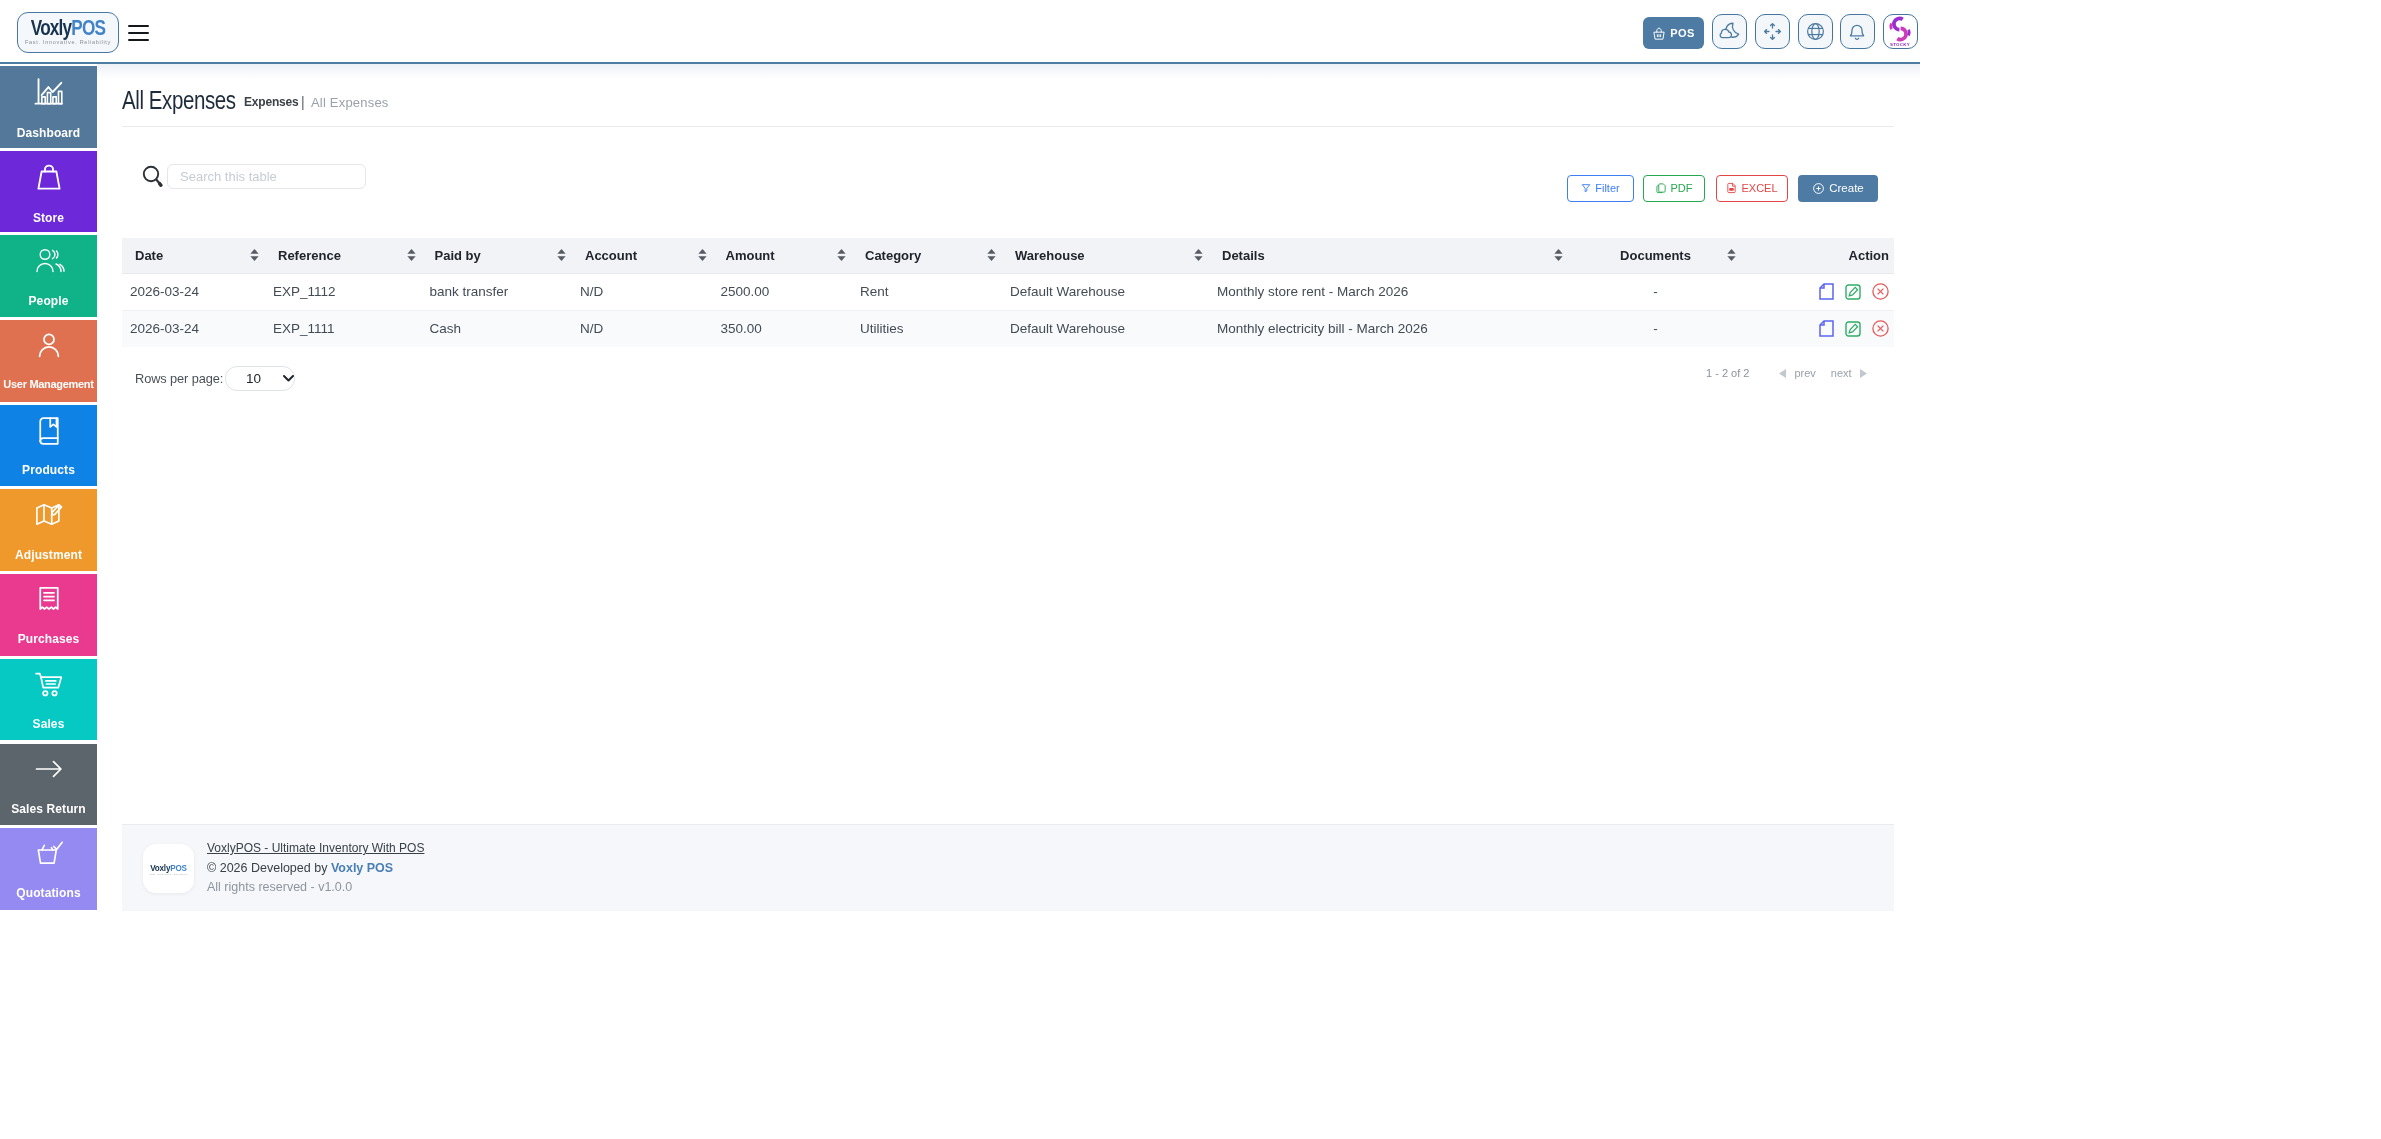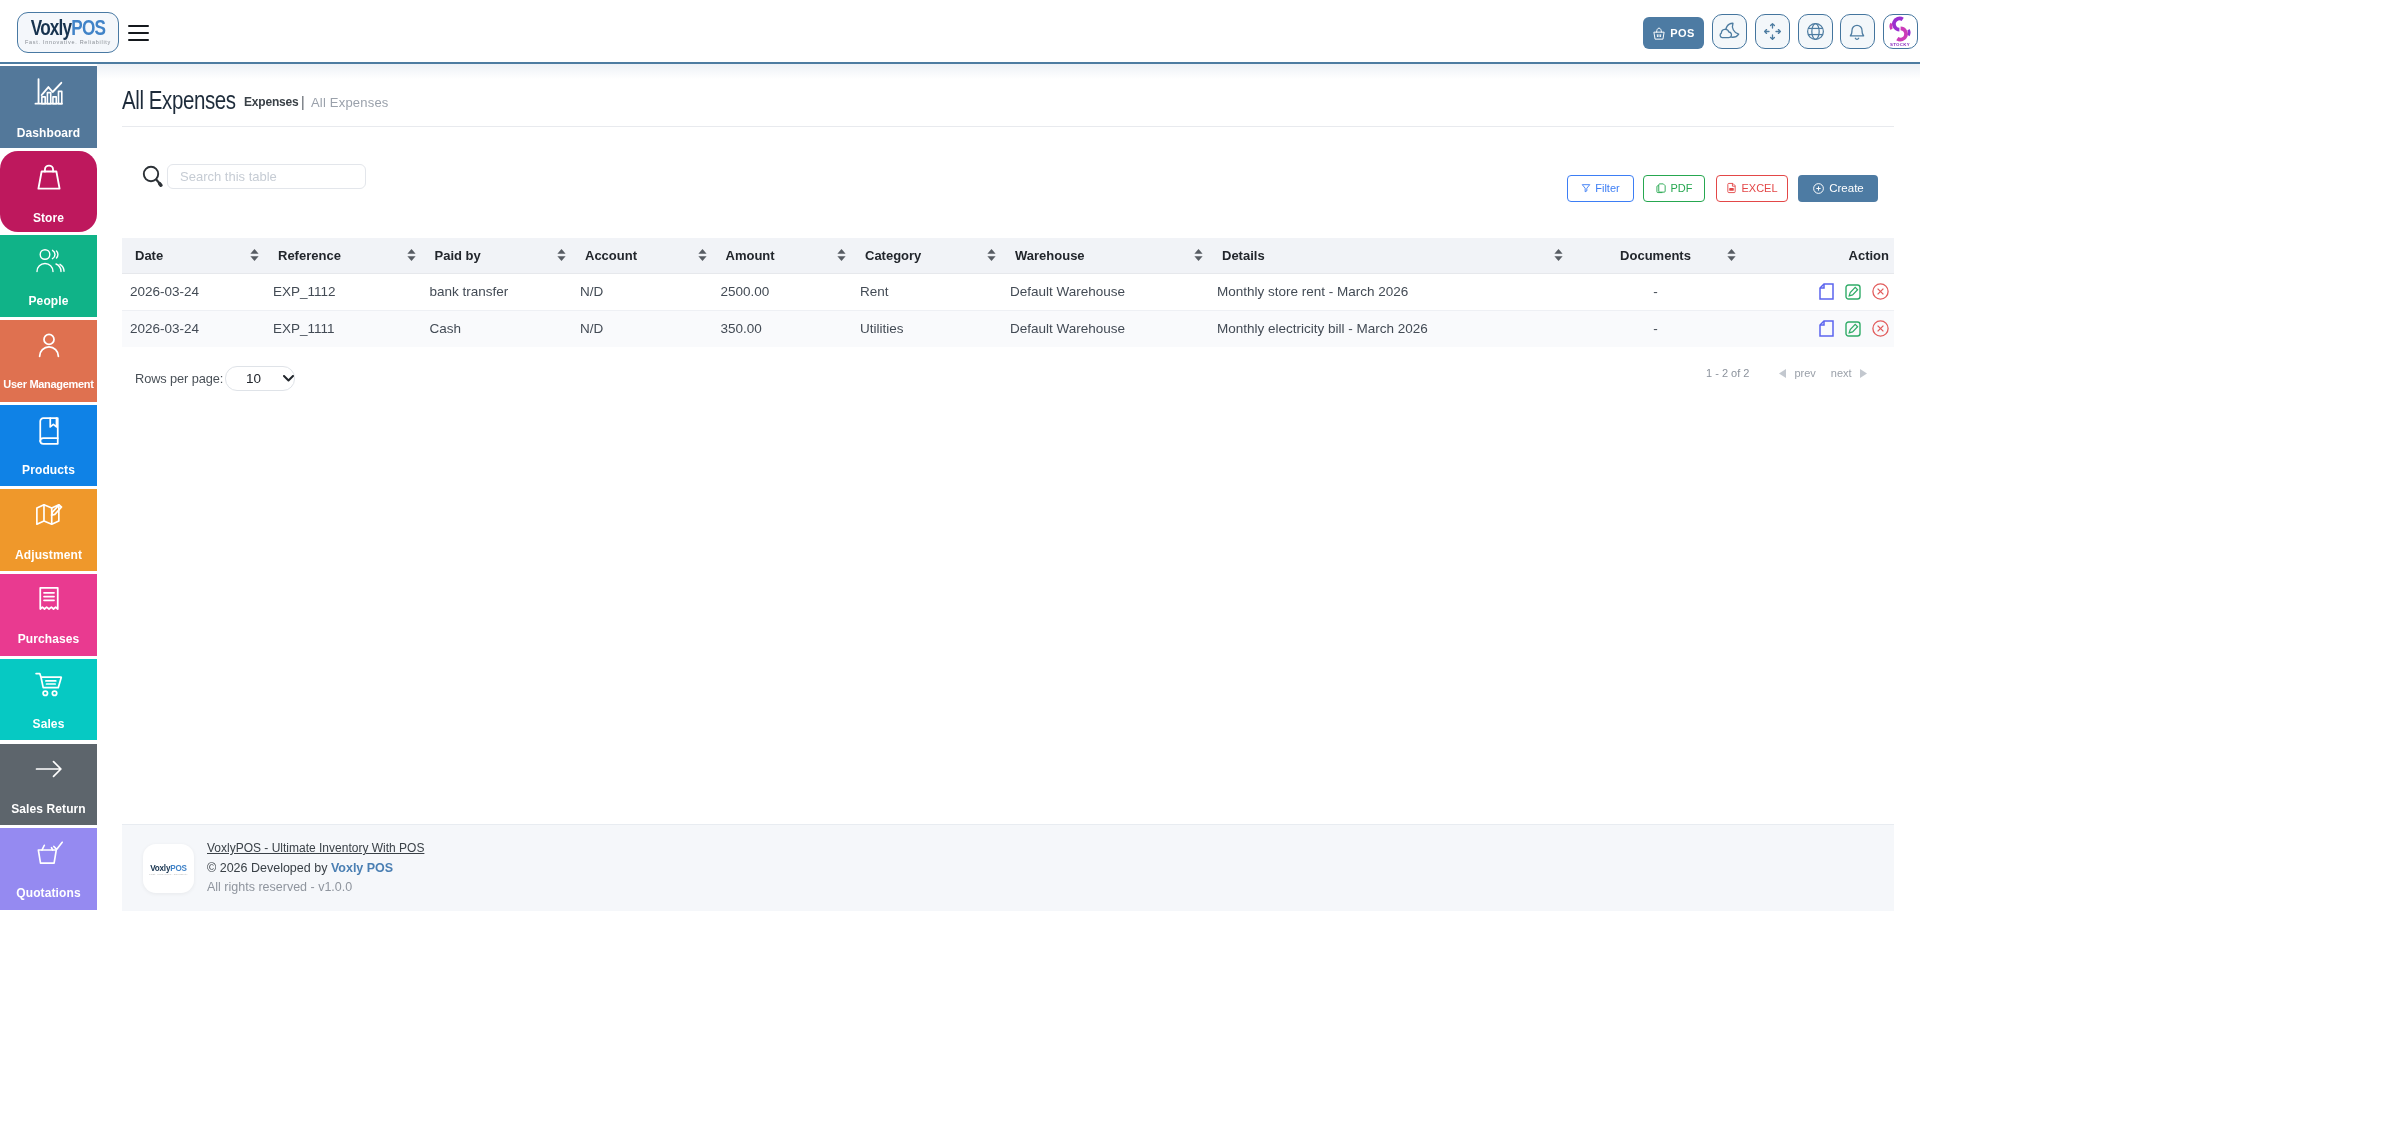--- a/index.html
+++ b/index.html
@@ -137,21 +137,21 @@
     <svg width="32" height="32" viewBox="0 0 26 26" fill="none" stroke="#fff" stroke-width="1.5" stroke-linecap="round" stroke-linejoin="round">
         <path d="M4.5 2.5v20M2 22.5h21.5"></path>
         <rect x="7.2" y="17" width="2.7" height="5.5" stroke-width="1.3"></rect>
         <rect x="11.7" y="13.5" width="2.7" height="9" stroke-width="1.3"></rect>
         <rect x="16.2" y="17" width="2.7" height="5.5" stroke-width="1.3"></rect>
         <rect x="20.7" y="12.5" width="2.7" height="10" stroke-width="1.3"></rect>
         <path d="M7 15.5l5.5-6.5 3.5 4 7-7.5"></path>
       </svg>
     <div class="lbl">Dashboard</div>
   </div>
-  <div class="sitem" style="background:#be185d;border-radius:18px;">
+  <div class="sitem" style="background:#6d28d9;">
     <svg width="32" height="32" viewBox="0 0 26 26" fill="none" stroke="#fff" stroke-width="1.5" stroke-linecap="round" stroke-linejoin="round">
         <path d="M7 8.5h12l2.6 14H4.4L7 8.5z"></path>
         <path d="M9.7 8.5V7a3.3 3.3 0 0 1 6.6 0v1.5"></path>
       </svg>
     <div class="lbl">Store</div>
   </div>
   <div class="sitem" style="background:#10b388;">
     <svg width="34" height="31" viewBox="0 0 34 30" fill="none" stroke="#fff" stroke-width="1.4" stroke-linecap="round" stroke-linejoin="round">
         <circle cx="13" cy="9" r="4.8"></circle>
         <path d="M5 26c0-4.4 3.6-8 8-8s8 3.6 8 8"></path>

